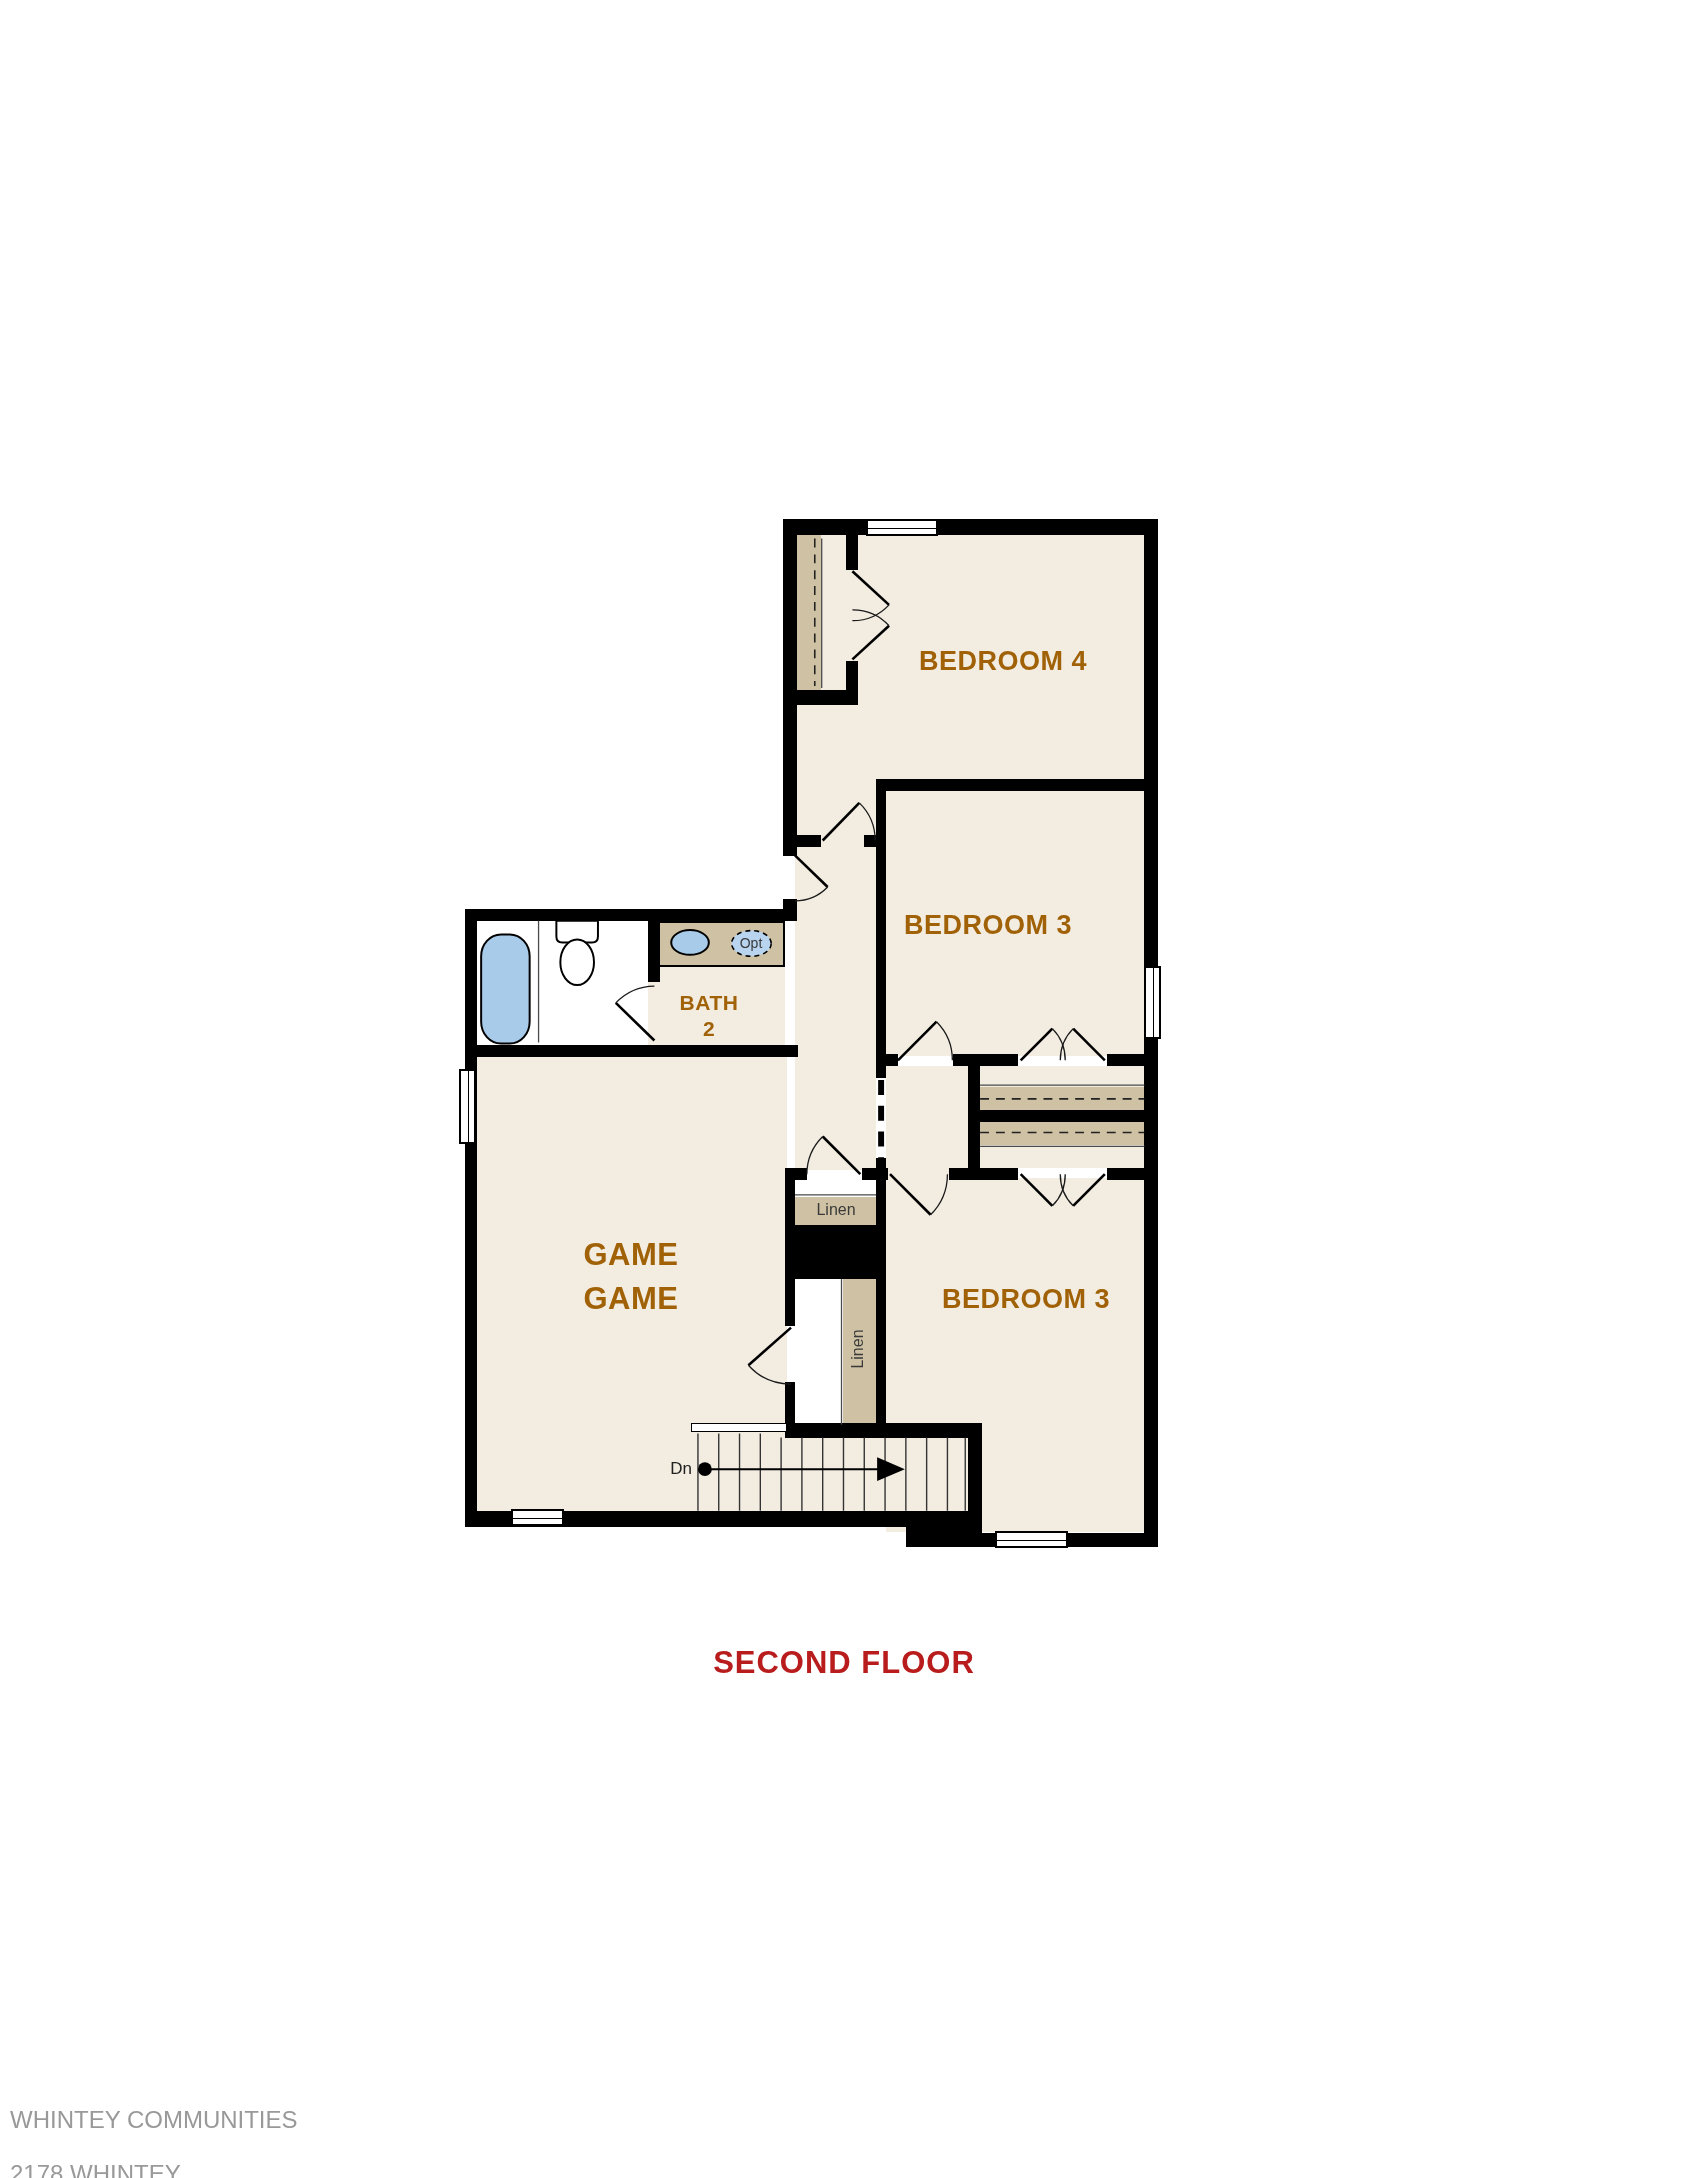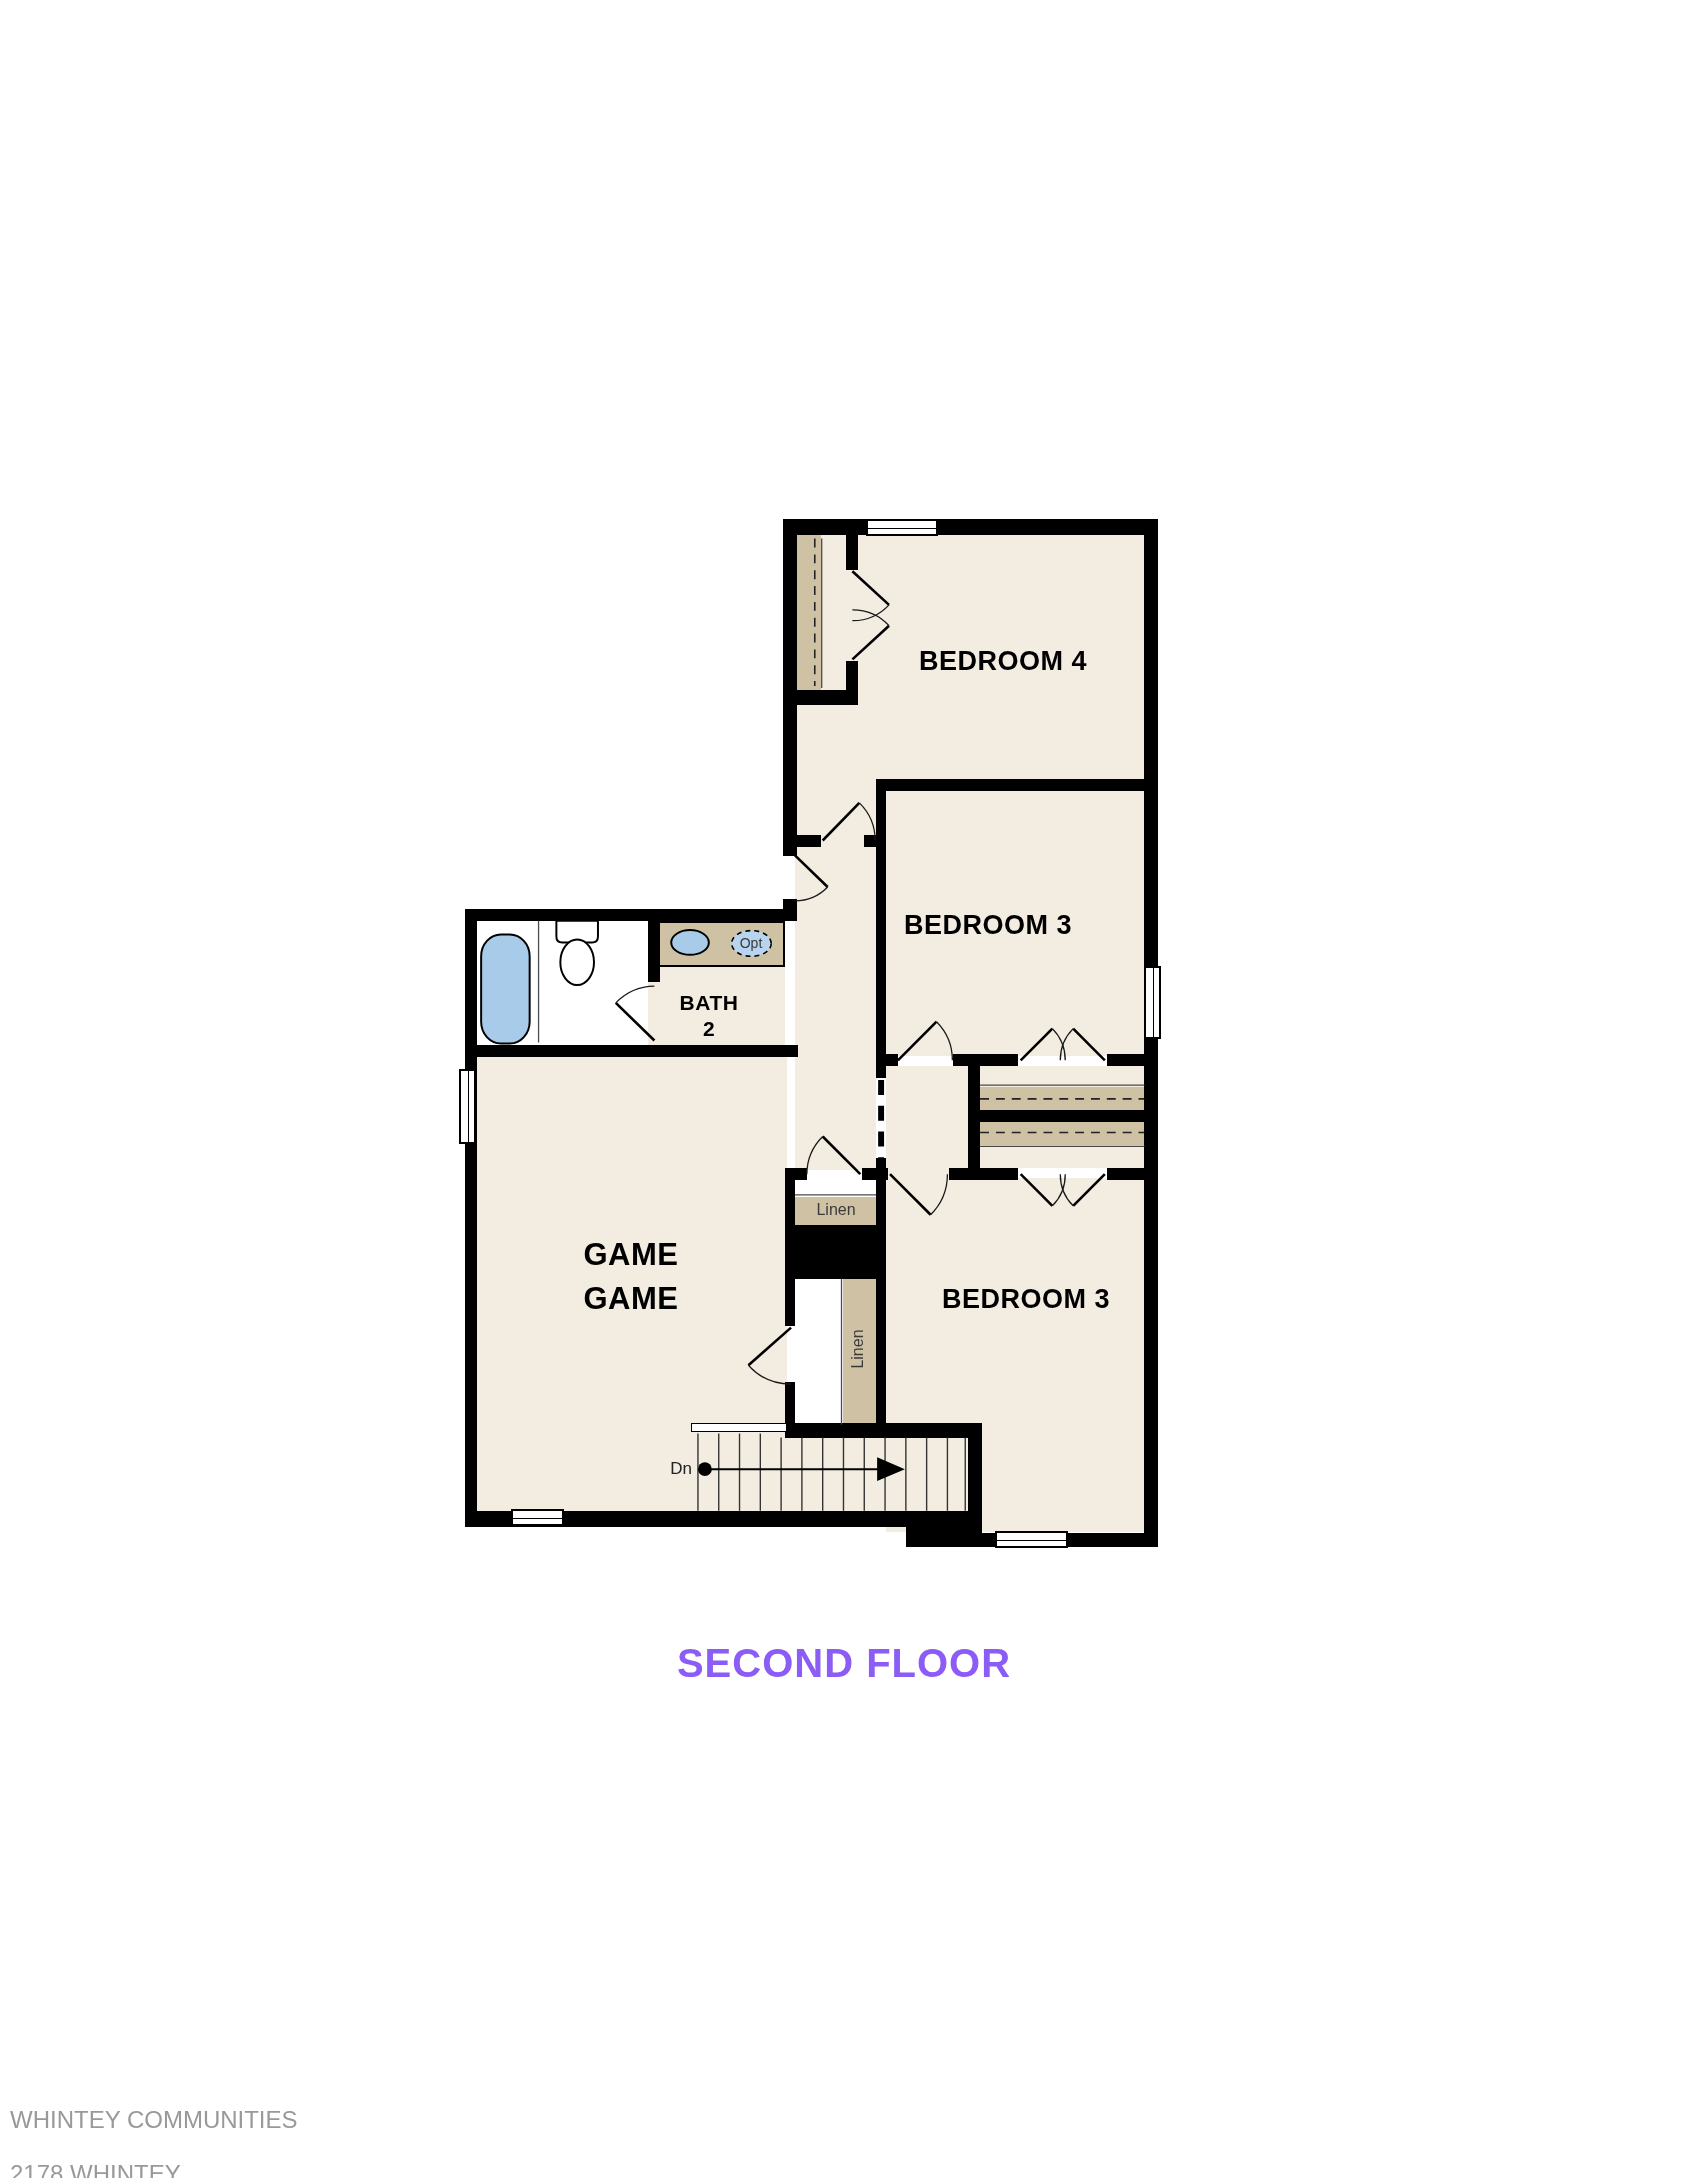--- a/index.html
+++ b/index.html
@@ -6,26 +6,26 @@
   #canvas{position:relative;width:1683px;height:2178px;background:#ffffff;overflow:hidden;
           font-family:"Liberation Sans", sans-serif;}
   .wall{position:absolute;background:#000000;}
   .floor{position:absolute;background:#f2ece1;}
   .wet{position:absolute;background:#ffffff;}
   .shelf{position:absolute;background:#cfc2a4;}
   .win{position:absolute;background:#ffffff;border:2px solid #000;box-sizing:border-box;}
   .win .mid{position:absolute;background:#000;}
   .win.h .mid{left:0;right:0;top:50%;height:1px;}
   .win.v .mid{top:0;bottom:0;left:50%;width:1px;}
-  .room-label{position:absolute;transform:translate(-50%,-50%);color:#000000;font-weight:bold;
+  .room-label{position:absolute;transform:translate(-50%,-50%);color:#a16207;font-weight:bold;
               white-space:nowrap;letter-spacing:0.5px;text-align:center;}
   .small-label{position:absolute;transform:translate(-50%,-50%);color:#3a3a3a;white-space:nowrap;}
   .rot{transform:translate(-50%,-50%) rotate(-90deg);}
-  #title{position:absolute;transform:translate(-50%,-50%);font-weight:bold;color:#8b5cf6;
-         font-size:40px;letter-spacing:1px;white-space:nowrap;}
+  #title{position:absolute;transform:translate(-50%,-50%);font-weight:bold;color:#b91c1c;
+         font-size:31px;letter-spacing:1px;white-space:nowrap;}
   #footer{position:absolute;color:#999999;font-size:24px;line-height:27px;white-space:pre-line;}
   svg{position:absolute;left:0;top:0;}
   .doorleaf{stroke:#000;stroke-width:2.6;fill:none;}
   .doorarc{stroke:#1a1a1a;stroke-width:1.3;fill:none;}
   .thin{stroke:#4a4a4a;stroke-width:1.3;fill:none;}
   .rod{stroke:#222;stroke-width:1.6;fill:none;stroke-dasharray:9 7;}
   .openingdash{stroke:#000;stroke-width:6;fill:none;stroke-dasharray:15 11;}
   .fixture{fill:#ffffff;stroke:#000;stroke-width:2;}
   .waterfix{fill:#a9cbea;stroke:#000;stroke-width:2;}
   .optfix{fill:#b9d4ef;stroke:#000;stroke-width:1.6;stroke-dasharray:5 4;}

